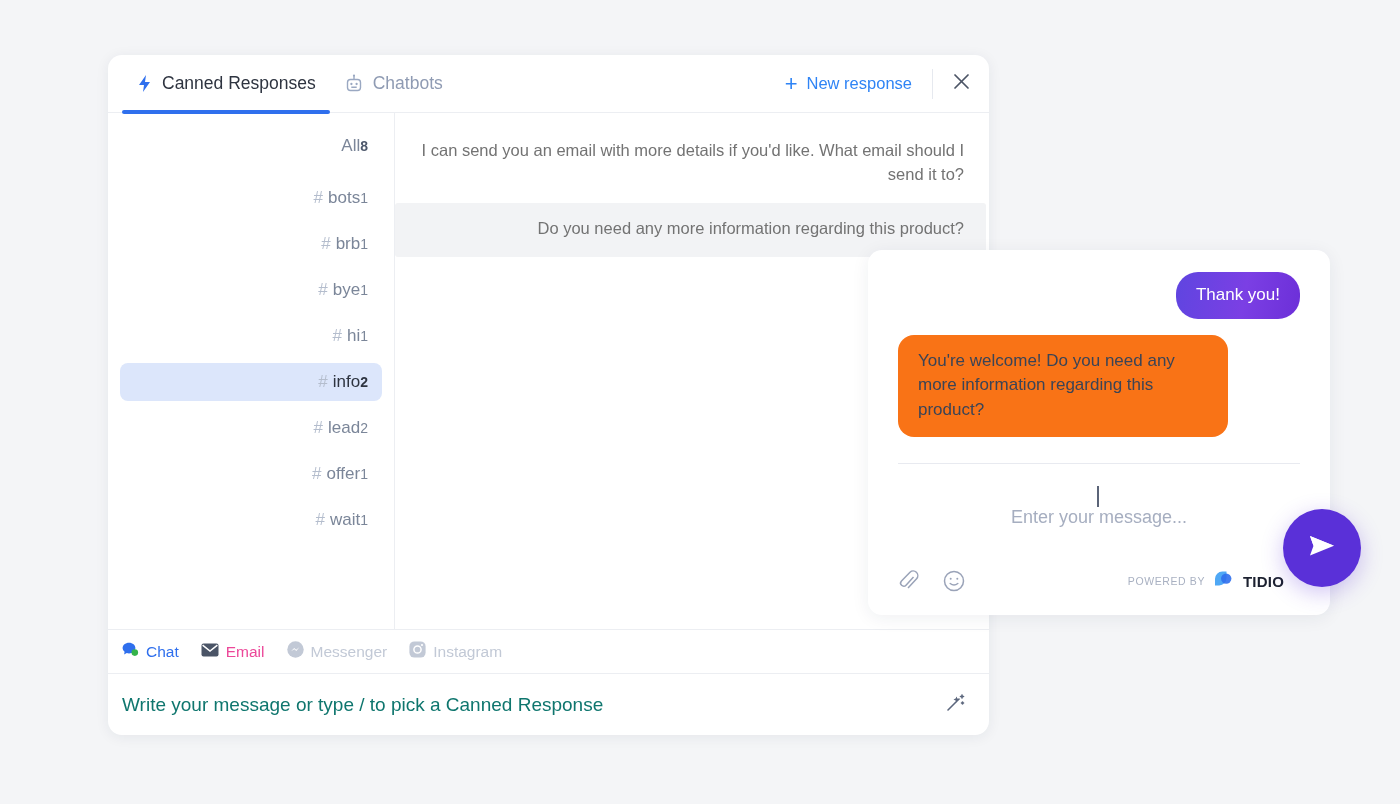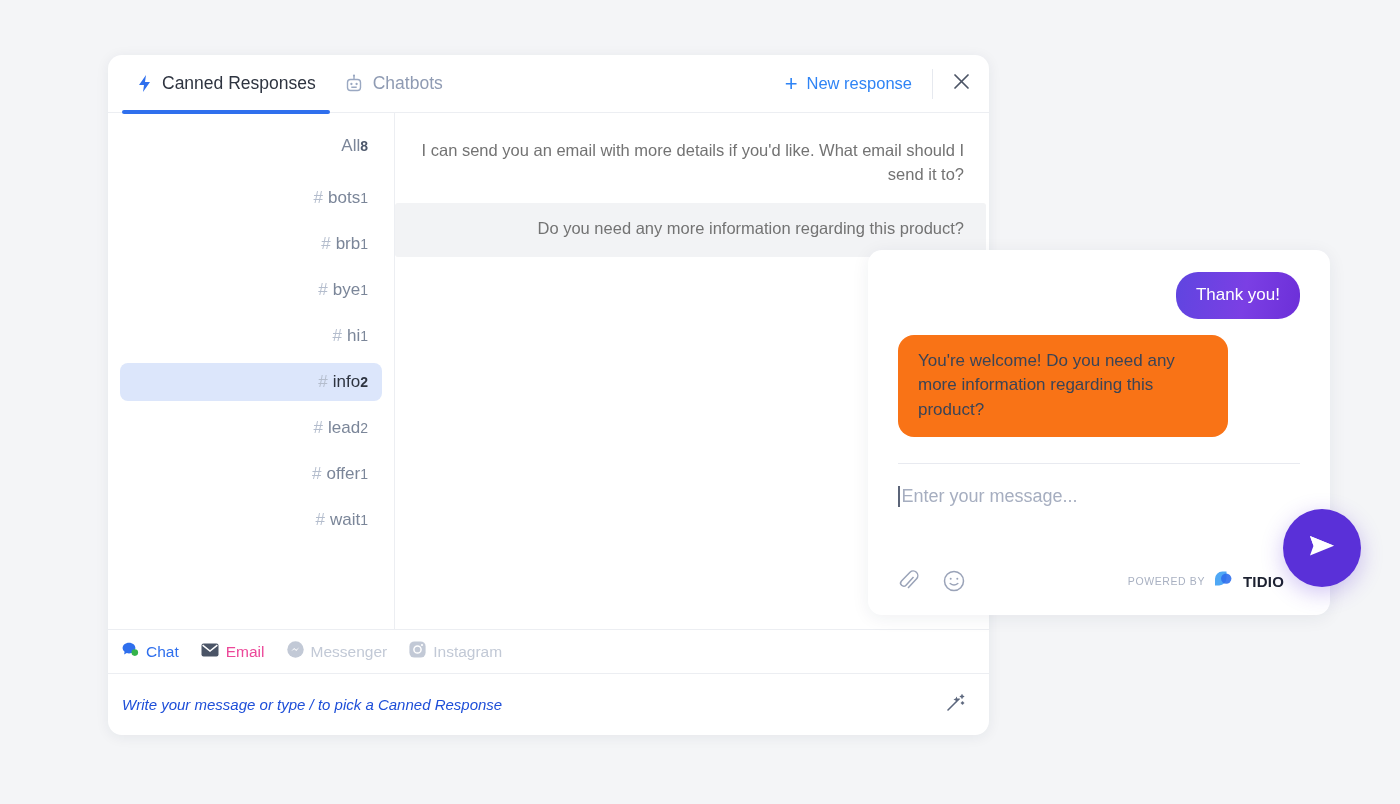--- a/index.html
+++ b/index.html
@@ -109,21 +109,21 @@
   .chan.c-muted { color: #c2c9d6; }
 
   
   .compose {
     flex: 0 0 62px; height: 62px;
     border-top: 1px solid #eceef2;
     display: flex; align-items: center;
     padding: 0 22px 0 14px;
   }
   .compose-ph {
-    flex: 1; font-size: 15px; color: #1d4ed8; cursor: text; font-style: italic;
+    flex: 1; font-size: 19px; color: #0f766e; cursor: text;
   }
   .wand { cursor: pointer; color: #6b7governed; }
 
   
   .widget {
     position: absolute; left: 868px; top: 250px;
     width: 462px; height: 365px;
     background: #ffffff;
     border-radius: 14px;
     box-shadow: 0 3px 18px rgba(30,40,70,.07);
@@ -143,21 +143,21 @@
     color: #ffffff; border-radius: 22px;
   }
   .bubble.in {
     background: #f97316; color: #3b4456;
     border-radius: 16px; max-width: 330px;
     padding: 14px 20px;
   }
   .w-divider { height: 1px; background: #e8eaf0; margin: 10px 0 0 0; }
   .w-input {
     padding: 22px 0 0 0; font-size: 18px; color: #a6aec0;
-    display: flex; align-items: center;
+    display: flex; align-items: center; flex-direction: column;
   }
   .caret {
     display: inline-block; width: 1.5px; height: 21px;
     background: #5b6478; margin-right: 2px;
   }
   .w-foot {
     margin-top: auto; padding-bottom: 22px;
     display: flex; align-items: center; gap: 22px;
   }
   .w-ic { cursor: pointer; color: #9aa3b8; display: flex; }

